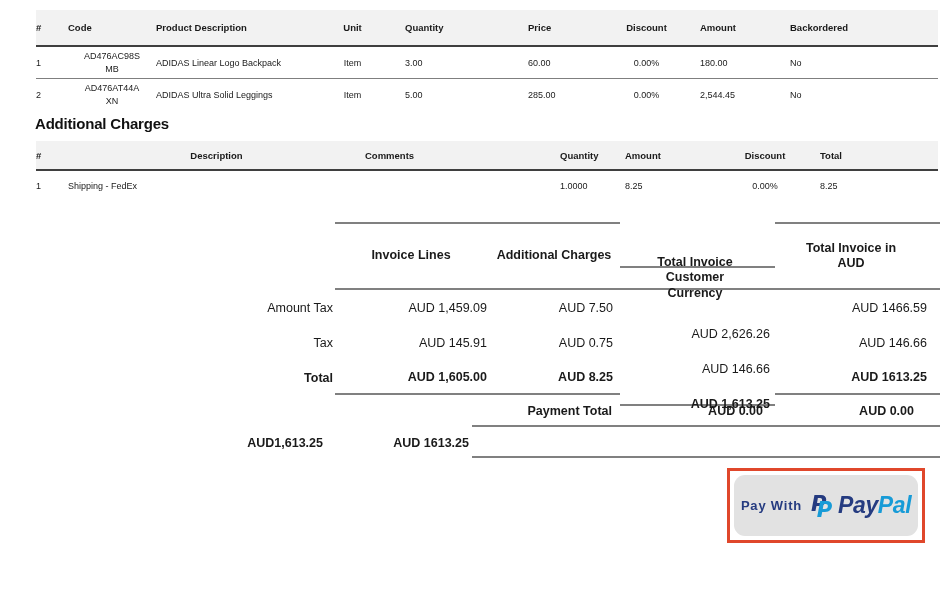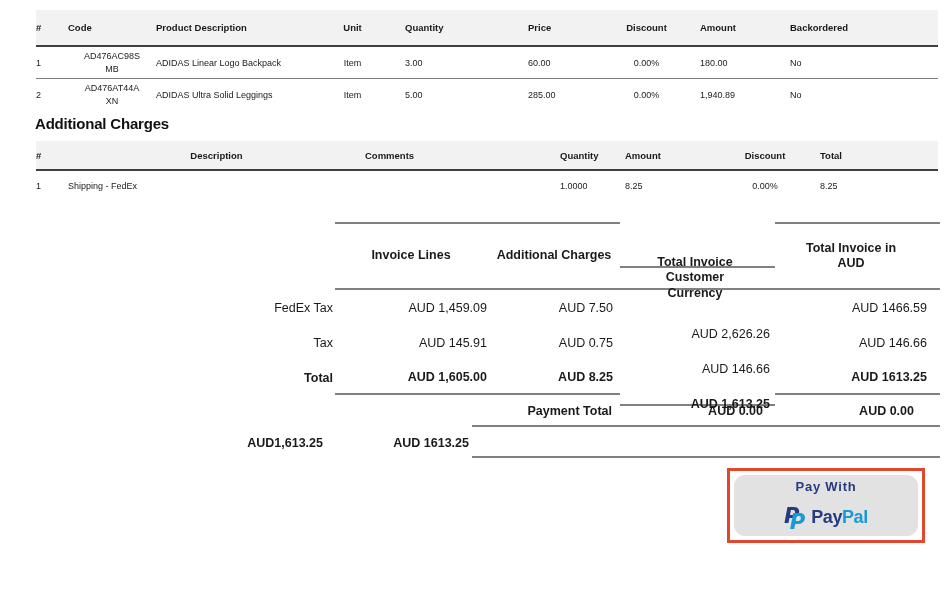--- a/index.html
+++ b/index.html
@@ -81,29 +81,28 @@
 
   
   .pp-highlight {
     position:absolute; left:727px; top:468px; width:184px; height:61px;
     border:3px solid #e0472b; background:transparent; padding:4px; box-sizing:content-box;
   }
   .pp-button {
     width:100%; height:100%; background:#e2e2e2; border:none; border-radius:11px;
     display:flex; align-items:center; justify-content:center; gap:9px; cursor:pointer;
     font-family:"Liberation Sans", sans-serif;
-    flex-direction:column;
   }
   .pp-paywith {
     color:#253b80; font-size:13px; font-weight:700; letter-spacing:0.8px;
   }
   .pp-logo { display:flex; align-items:center; gap:2px; }
   .pp-mark { width:25px; height:29px; }
   .pp-mark text { font-family:"DejaVu Sans", sans-serif; font-style:italic; font-weight:bold; font-size:22px; }
-  .pp-word { font-weight:bold; font-size:18px; letter-spacing:-0.4px; }
+  .pp-word { font-style:italic; font-weight:bold; font-size:23px; letter-spacing:-0.4px; }
   .pp-pay { color:#253b80; }
   .pp-pal { color:#179bd7; }
 </style>
 </head>
 <body>
 
 <table class="ptable">
   <colgroup>
     <col style="width:32px">
       <col style="width:88px">
@@ -147,21 +146,21 @@
       <td class="al pad-num">2</td>
       <td class="al code-cell">
         <div>AD476AT44A</div>
         <div>XN</div>
       </td>
       <td class="al">ADIDAS Ultra Solid Leggings</td>
       <td class="ac">Item</td>
       <td class="ar">5.00</td>
       <td class="ar">285.00</td>
       <td class="ac">0.00%</td>
-      <td class="ar pad-amt">1,940.89</td>
+      <td class="ar pad-amt">2,544.45</td>
       <td class="ar pad-back">No</td>
     </tr>
   </tbody>
 </table>
 
 <div class="section-heading">Additional Charges</div>
 
 <table class="atable">
   <colgroup>
     <col style="width:32px">
@@ -205,21 +204,21 @@
   <div class="shead col-ac">
     <span class="wrap nowrap">Additional Charges</span>
   </div>
   <div class="shead col-cc">
     <span class="wrap w100">Total Invoice Customer Currency</span>
   </div>
   <div class="shead col-aud">
     <span class="wrap w110">Total Invoice in AUD</span>
   </div>
 
-  <div class="slabel">FedEx Tax</div>
+  <div class="slabel">Amount Tax</div>
   <div class="scell col-il">AUD 1,459.09</div>
   <div class="scell col-ac">AUD 7.50</div>
   <div class="scell col-cc">AUD 2,626.26</div>
   <div class="scell col-aud">AUD 1466.59</div>
 
   <div class="slabel">Tax</div>
   <div class="scell col-il">AUD 145.91</div>
   <div class="scell col-ac">AUD 0.75</div>
   <div class="scell col-cc">AUD 146.66</div>
   <div class="scell col-aud">AUD 146.66</div>

